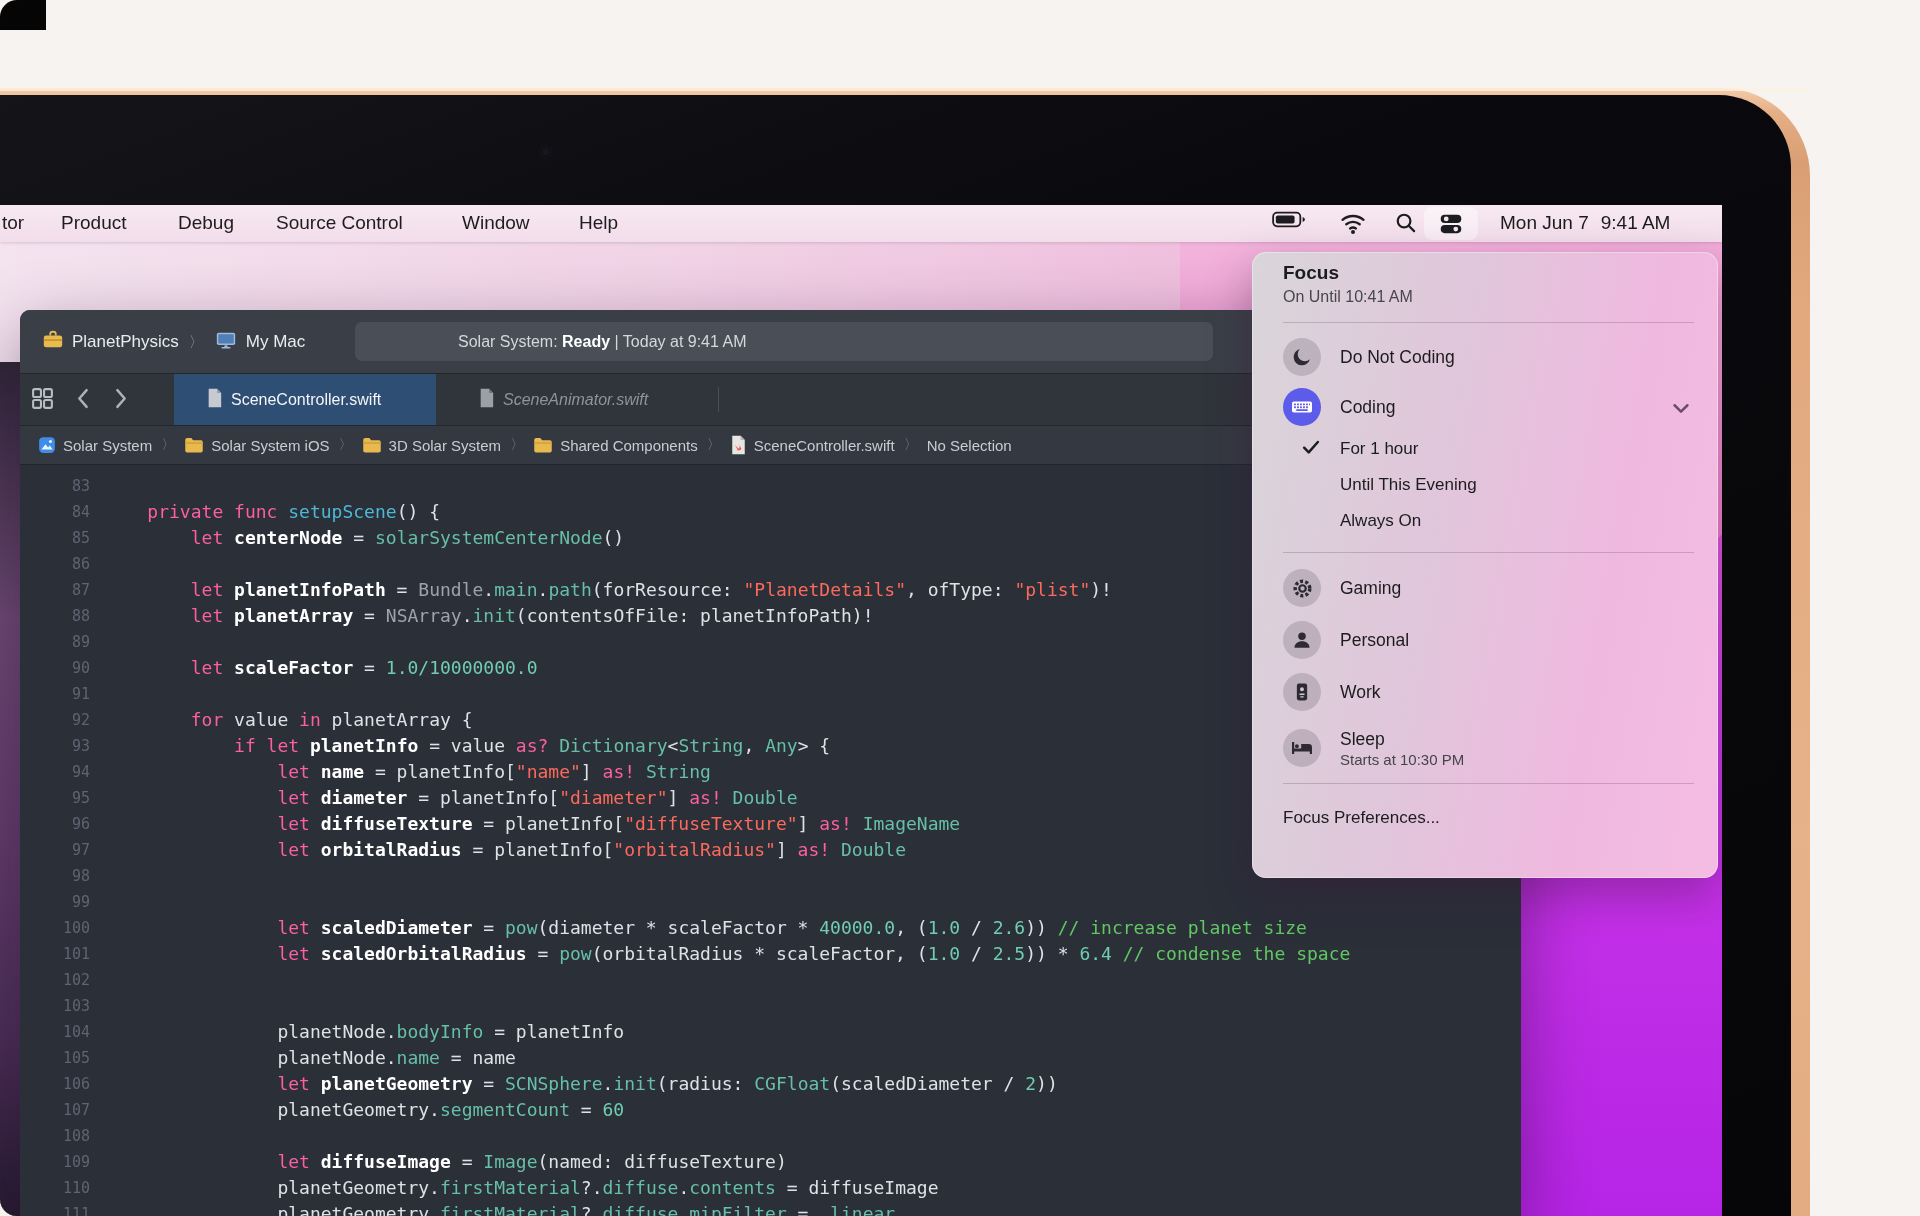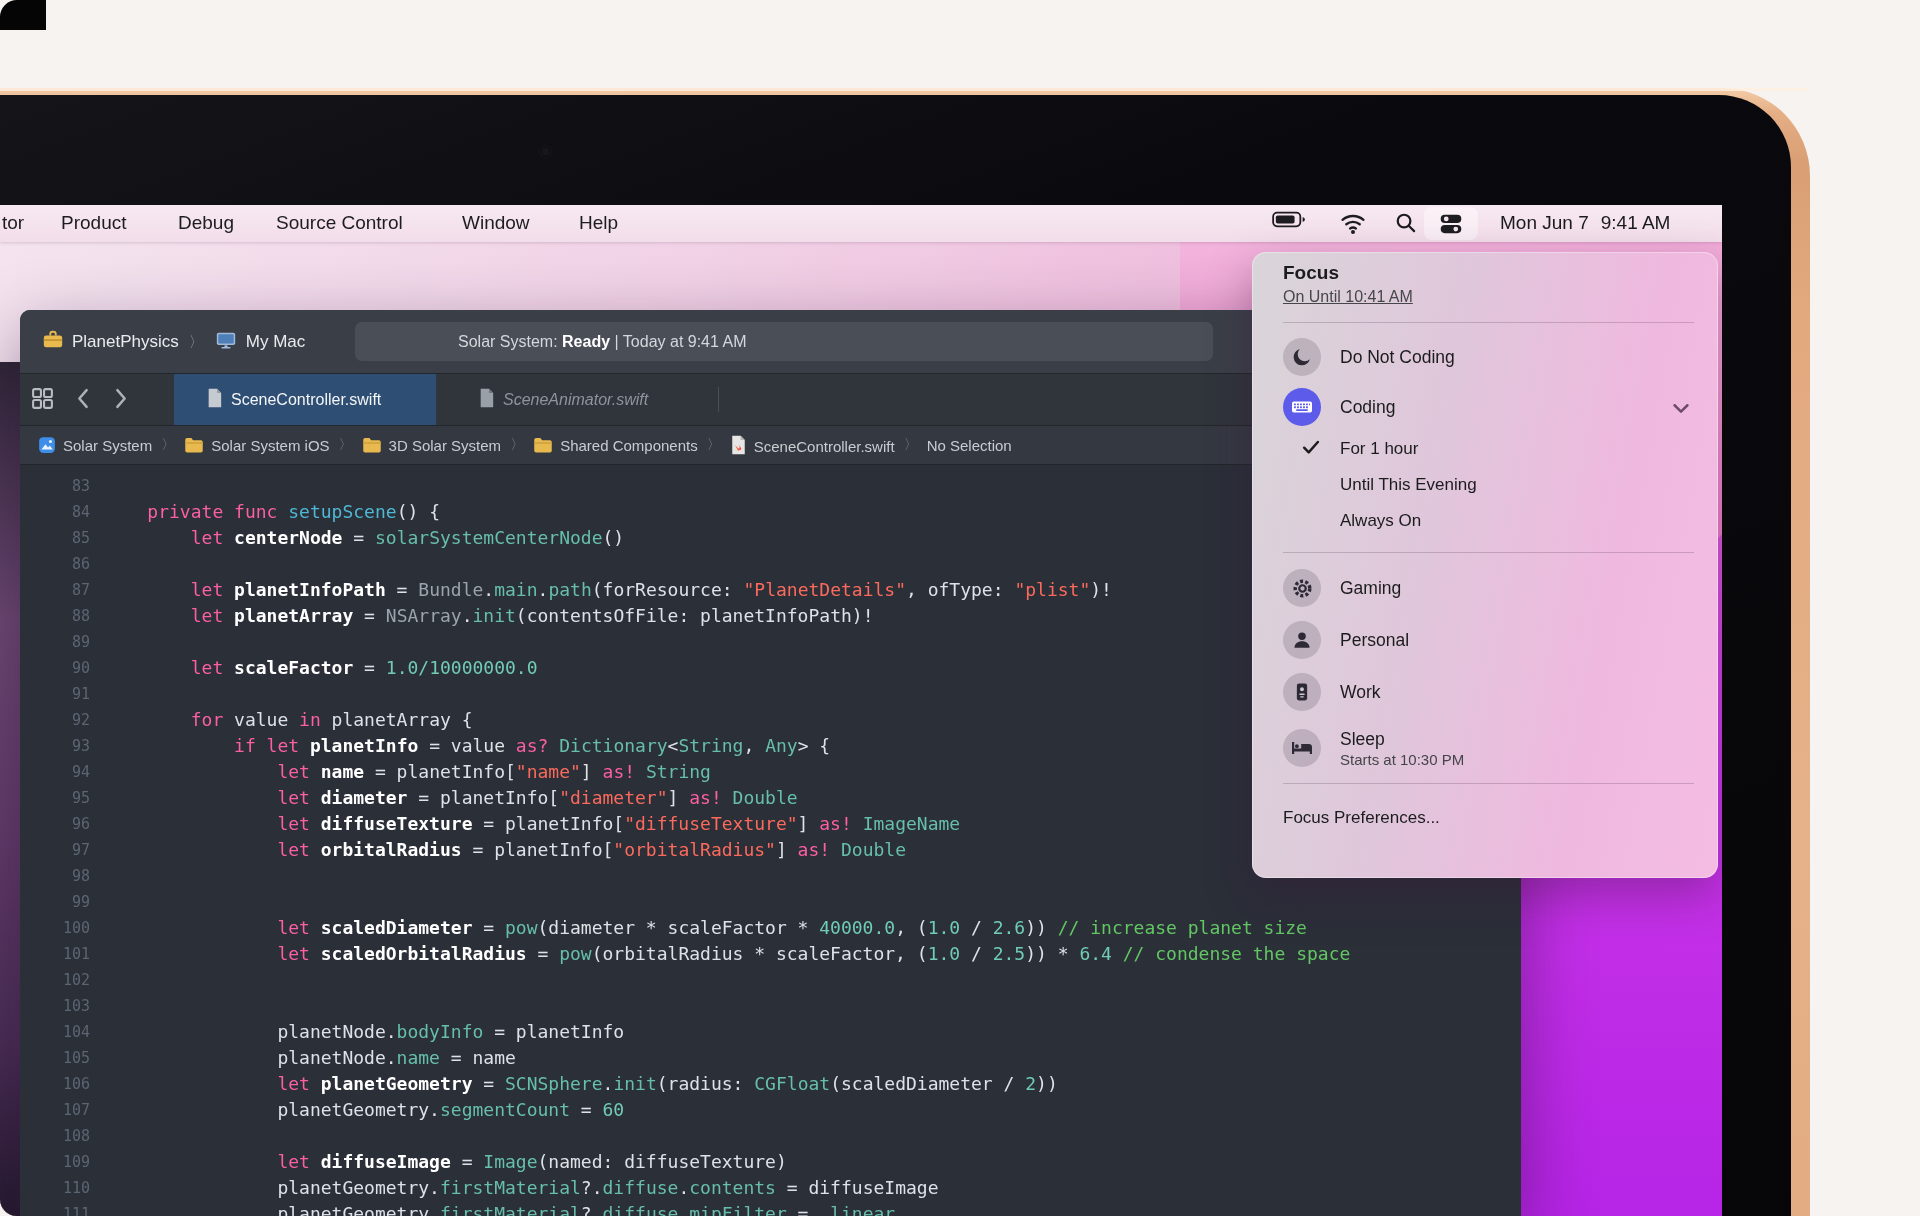--- a/index.html
+++ b/index.html
@@ -51,21 +51,21 @@
     color:#D4D7DB;font-size:16px;line-height:39px;padding-left:103px;box-sizing:border-box;white-space:nowrap;}
   .status-pill b{color:#fff;}
   .tabbar{position:absolute;left:0;top:64px;width:100%;height:51px;background:#30343B;border-bottom:1px solid #23262b;}
   .tab-icons{position:absolute;left:10px;top:12px;display:flex;gap:20px;color:#B9BDC3;align-items:center;}
   .tab{position:absolute;top:0;height:51px;display:flex;align-items:center;gap:8px;font-size:16px;box-sizing:border-box;}
   .tab.active{left:154px;width:262px;background:#2E4E73;color:#F3F5F7;padding-left:32px;}
   .tab.inactive{left:448px;width:250px;color:#8F949C;font-style:italic;padding-left:10px;}
   .tab-sep{position:absolute;left:698px;top:13px;width:1px;height:25px;background:#4A4E55;}
   .crumbbar{position:absolute;left:0;top:116px;width:100%;height:38px;background:#343841;border-bottom:1px solid #22252a;
     display:flex;align-items:center;padding-left:18px;font-size:15px;color:#C9CCD1;white-space:nowrap;}
-  .crumb{display:flex;align-items:flex-end;gap:7px;}
+  .crumb{display:flex;align-items:center;gap:7px;}
   .crumb-sep{color:#797E86;margin:0 9px;font-size:14px;}
 
   
   .code-area{position:absolute;left:0;top:163px;width:100%;height:754px;background:#2A2F38;overflow:hidden;}
   .code-line{display:flex;height:26px;line-height:26px;font-family:"DejaVu Sans Mono",monospace;}
   .lnum{width:70px;text-align:right;color:#5C6572;font-size:15px;flex:none;}
   .ltext{padding-left:14px;font-size:18px;white-space:pre;color:#DEE2E7;}
   .tok-k{color:#FC5FA3;}
   .tok-p{color:#DEE2E7;}
   .tok-b{color:#FFFFFF;font-weight:bold;}
@@ -75,21 +75,21 @@
   .tok-s{color:#FC6A5D;}
   .tok-c{color:#63C764;}
   .tok-g{color:#9BA4AE;}
 
   
   .popover{left:1252px;top:47px;width:466px;height:626px;border-radius:14px;
     background:linear-gradient(100deg,#D9D5D9 0%,#E0C6DB 40%,#EFB9DF 72%,#F4BCE3 100%);
     box-shadow:0 18px 45px rgba(60,20,60,.35), inset 0 0 0 1px rgba(255,255,255,.35);
     color:#1C1C1E;overflow:hidden;box-sizing:border-box;padding:8px 24px 0 31px;}
   .pop-title{font-size:19px;font-weight:bold;line-height:26px;}
-  .pop-sub{font-size:16px;color:#47474B;line-height:22px;text-decoration:underline;}
+  .pop-sub{font-size:16px;color:#47474B;line-height:22px;}
   .pop-sep{height:1px;background:rgba(70,45,70,.22);margin-top:14px;}
   .pop-row{position:relative;display:flex;align-items:center;gap:19px;}
   .pop-row.icon-row{height:52px;}
   .pop-circle{width:38px;height:38px;border-radius:50%;flex:none;display:flex;align-items:center;justify-content:center;}
   .pop-circle.gray{background:rgba(120,110,122,.30);}
   .pop-label{font-size:17.5px;}
   .pop-sublabel{font-size:15px;color:#454549;margin-top:1px;}
   .opt-row{height:36px;display:flex;align-items:center;padding-left:17px;}
   .opt-check{width:26px;flex:none;}
   .opt-label{font-size:17px;padding-left:14px;}

